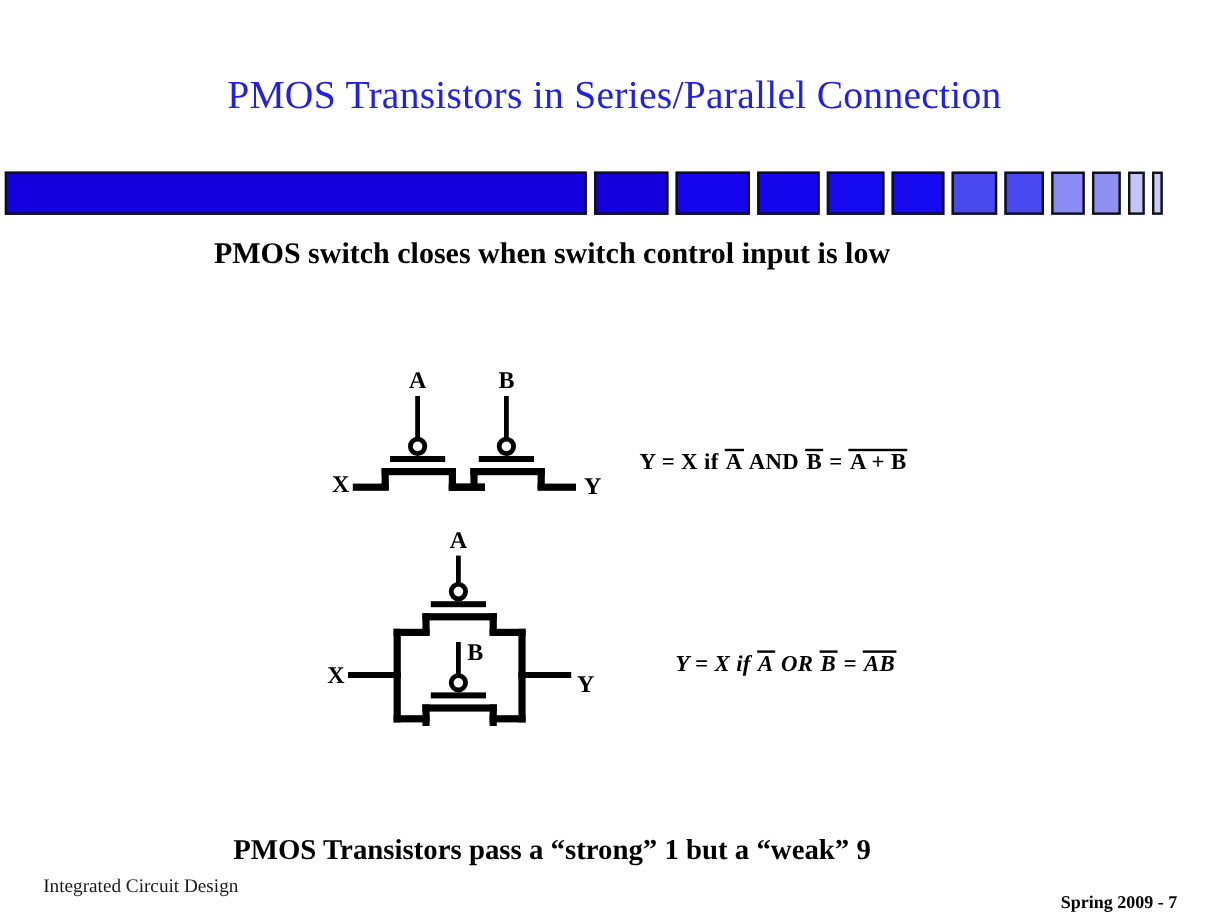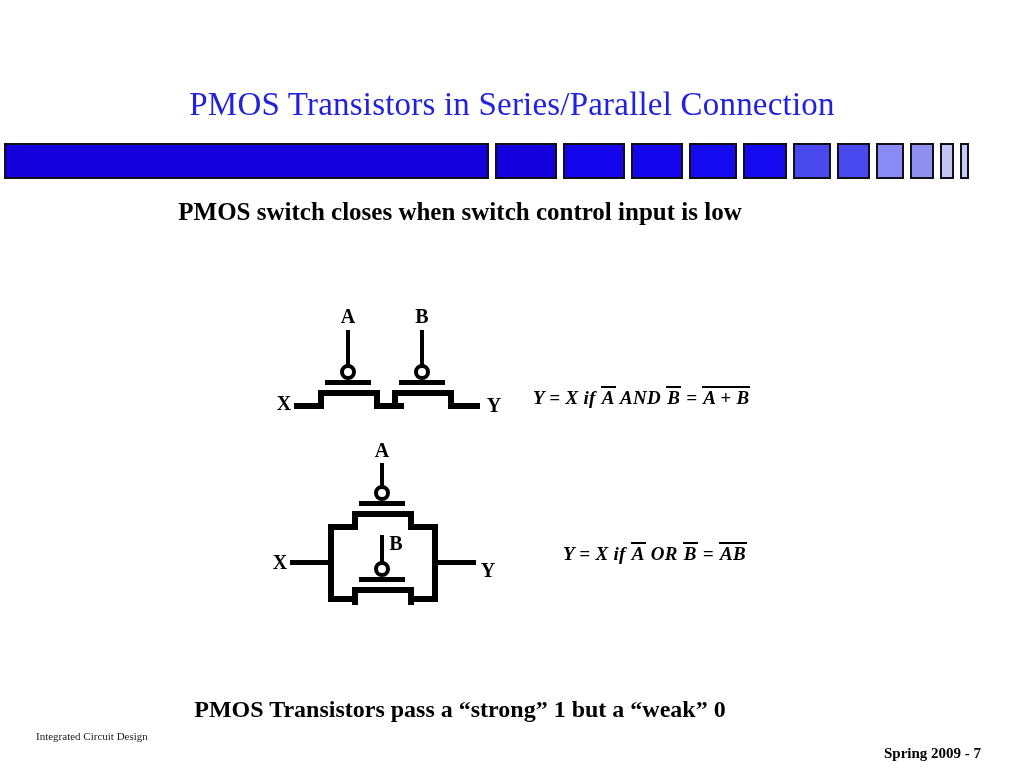--- a/index.html
+++ b/index.html
@@ -20,21 +20,20 @@
     position: absolute;
     top: 62px;
     left: 0;
     width: 1024px;
     text-align: center;
     font-size: 33px;
     font-weight: normal;
     color: #2222dd;
     letter-spacing: 0.2px;
     white-space: nowrap;
-    margin-top: 24px;
   }
 
   
   #decor-bar {
     position: absolute;
     top: 143px;
     left: 4px;
     width: 1016px;
     height: 36px;
     display: flex;
@@ -69,21 +68,21 @@
 
   
   .equation {
     position: absolute;
     font-weight: bold;
     font-size: 19px;
     color: #000;
     white-space: nowrap;
     letter-spacing: 0.3px;
   }
-  #equation-series { top: 386px; left: 533px; font-style: italic; }
+  #equation-series { top: 374px; left: 533px; }
   #equation-parallel { top: 542px; left: 563px; font-style: italic; }
   .ovb {
     border-top: 2.5px solid #000;
     padding: 0 1px;
     display: inline-block;
     line-height: 1.05;
   }
 
   
   #series-circuit {
@@ -106,21 +105,21 @@
     font-weight: bold;
     font-size: 20px;
     fill: #000;
   }
 
   
   #footer-left {
     position: absolute;
     left: 36px;
     top: 730px;
-    font-size: 11px;
+    font-size: 16px;
     color: #1a1a1a;
     white-space: nowrap;
   }
   #footer-right {
     position: absolute;
     left: 884px;
     top: 745px;
     font-size: 15px;
     font-weight: bold;
     color: #000;
@@ -222,16 +221,16 @@
 
     <text x="10" y="134" class="ckt-label" text-anchor="middle">X</text>
     <text x="218" y="142" class="ckt-label" text-anchor="middle">Y</text>
   </svg>
 </div>
 
 <div id="equation-parallel" class="equation">
   <span>Y = X if </span><span class="ovb">A</span><span> OR </span><span class="ovb">B</span><span> = </span><span class="ovb">AB</span>
 </div>
 
-<div id="bottom-line" class="bold-line">PMOS Transistors pass a “strong” 1 but a “weak” 0</div>
+<div id="bottom-line" class="bold-line">PMOS Transistors pass a “strong” 1 but a “weak” 9</div>
 
 <div id="footer-left">Integrated Circuit Design</div>
 <div id="footer-right">Spring 2009 - 7</div>
 
 </body></html>

